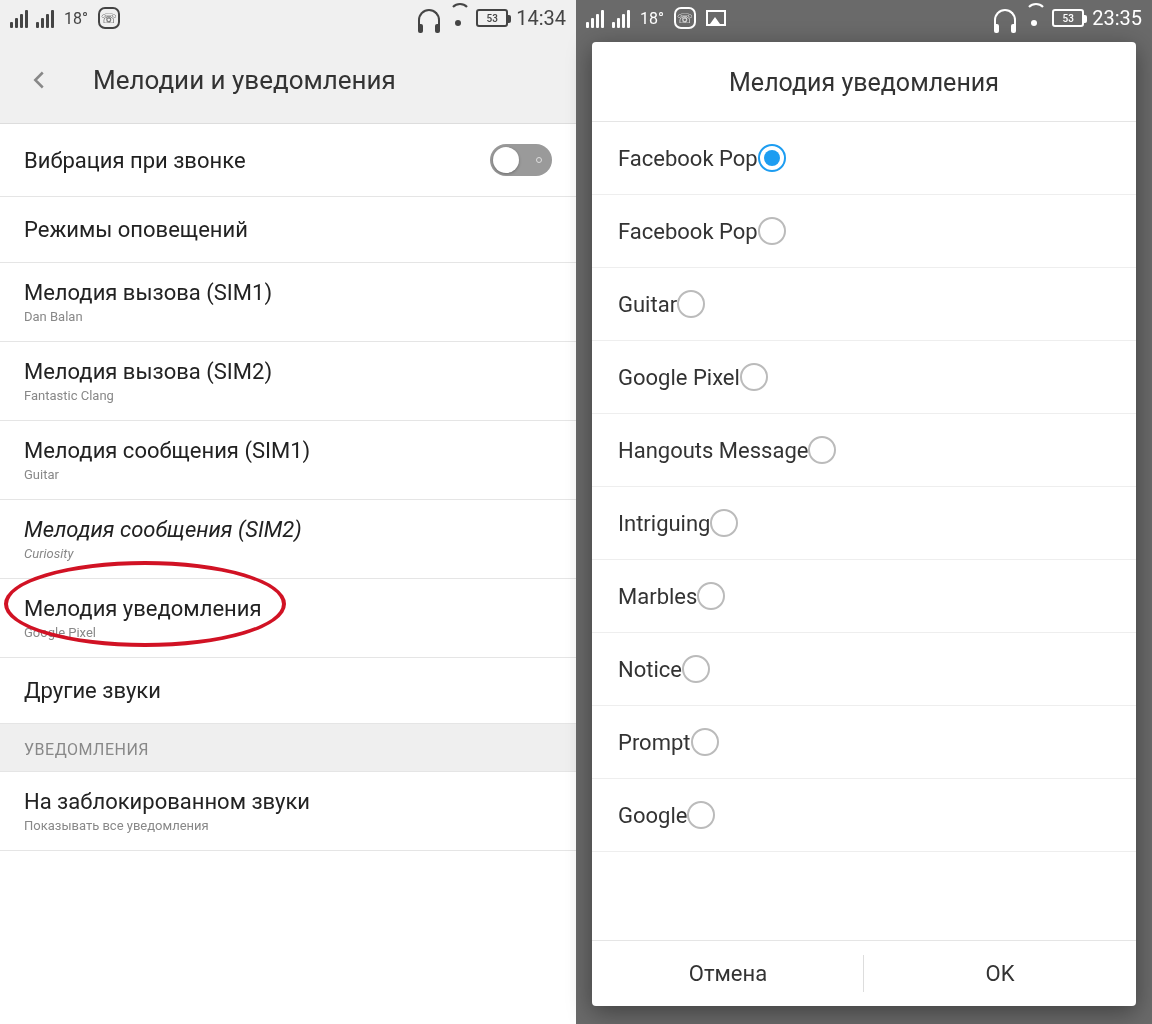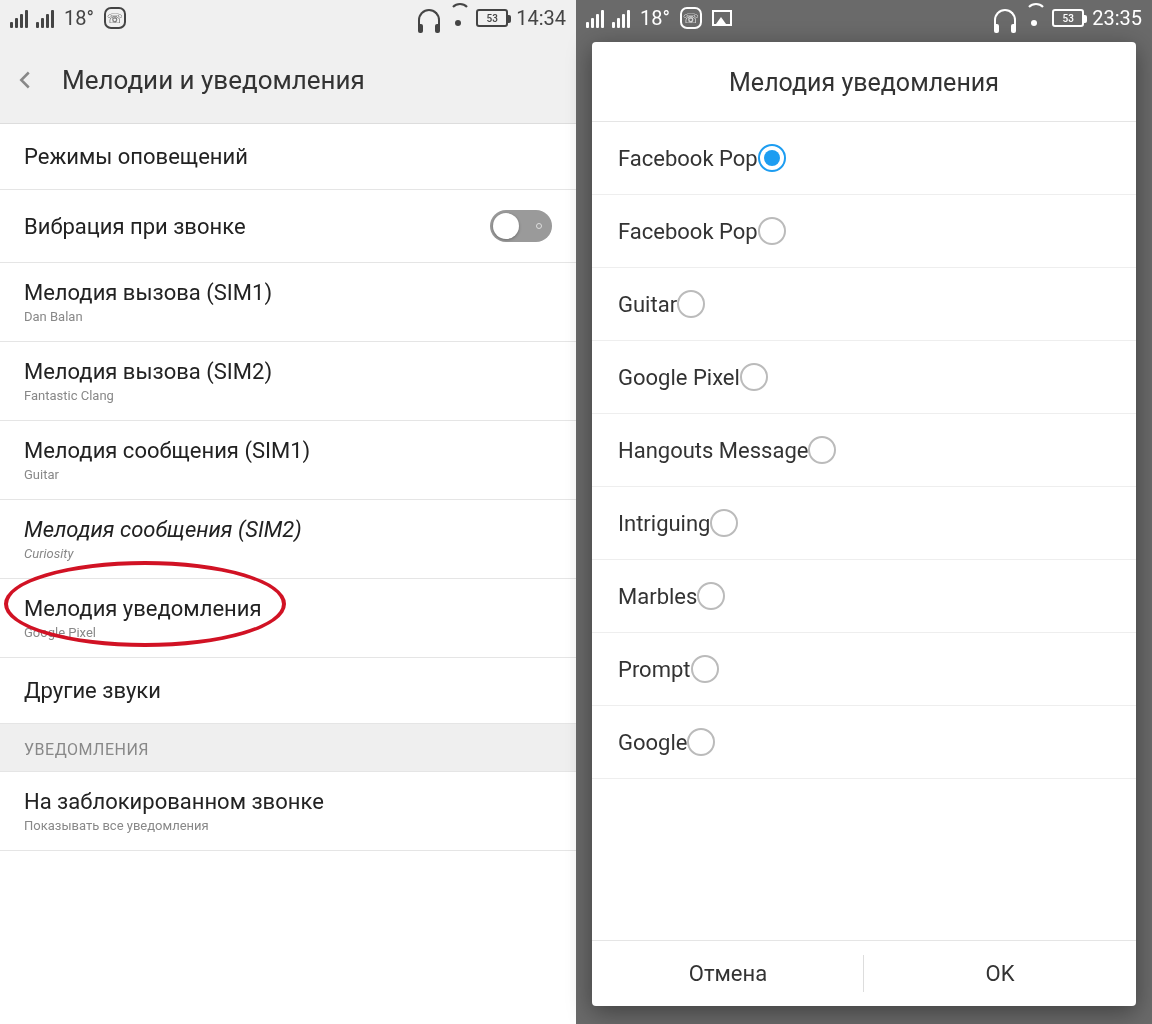--- a/index.html
+++ b/index.html
@@ -18,36 +18,36 @@
 
   
   .signal { display:flex; align-items:flex-end; gap:2px; height:20px; }
   .signal span { width:3px; background:currentColor; border-radius:1px; }
   .signal span:nth-child(1){height:6px;} .signal span:nth-child(2){height:10px;}
   .signal span:nth-child(3){height:14px;} .signal span:nth-child(4){height:18px;}
   .signal.dual span:nth-child(5){width:4px;height:0;background:none;}
   .signal.dual span:nth-child(6){height:6px;} .signal.dual span:nth-child(7){height:10px;}
   .signal.dual span:nth-child(8){height:14px;} .signal.dual span:nth-child(9){height:18px;}
 
-  .temp { font-size:20px; font-weight:400; }
+  .temp { font-size:16px; font-weight:400; }
   .viber-ic{ width:22px;height:22px;border:2px solid currentColor;border-radius:7px;display:flex;align-items:center;justify-content:center;font-size:13px;}
   .pic-ic{ width:20px;height:16px;border:2px solid currentColor;position:relative;}
   .pic-ic::after{content:"";position:absolute;bottom:0;left:2px;width:0;height:0;border-left:5px solid transparent;border-right:5px solid transparent;border-bottom:7px solid currentColor;}
   .headph{width:22px;height:18px;border:2px solid currentColor;border-bottom:none;border-radius:11px 11px 0 0;position:relative;}
   .headph::before,.headph::after{content:"";position:absolute;bottom:-6px;width:5px;height:9px;background:currentColor;border-radius:2px;}
   .headph::before{left:-2px;} .headph::after{right:-2px;}
   .wifi{width:20px;height:16px;position:relative;}
   .wifi::before{content:"";position:absolute;bottom:0;left:7px;width:6px;height:6px;background:currentColor;border-radius:50%;}
   .wifi::after{content:"";position:absolute;bottom:1px;left:1px;width:18px;height:18px;border:2px solid currentColor;border-radius:50%;border-bottom-color:transparent;border-left-color:transparent;border-right-color:transparent;}
   .battery{width:32px;height:18px;border:2px solid currentColor;border-radius:3px;position:relative;font-size:10px;display:flex;justify-content:center;}
   .battery::after{content:"";position:absolute;right:-5px;top:4px;width:3px;height:8px;background:currentColor;border-radius:0 2px 2px 0;}
   .time{font-size:20px;font-weight:400;}
 
   
-  .appbar { height:88px; background:#f0f0f0; display:flex; align-items:center; padding:0 8px; gap:20px; border-bottom:1px solid #ddd;text-align:right;}
+  .appbar { height:88px; background:#f0f0f0; display:flex; align-items:center; padding:0 22px; gap:37px; border-bottom:1px solid #ddd;text-align:right;}
   .back-arrow{width:34px;height:34px;display:flex;align-items:center;justify-content:center;color:#888;}
   .appbar-title{font-size:26px;color:#333;}
 
   
   .settings-list{flex:1;background:#fff;overflow:hidden;}
   .setting-item{background:#fff;border-bottom:1px solid #e5e5e5;padding:20px 24px;display:flex;align-items:center;justify-content:space-between;position:relative;}
   .setting-item.tall{padding:17px 24px;}
   .setting-text{display:flex;flex-direction:column;gap:4px;}
   .setting-title{font-size:22px;color:#222;}
   .setting-sub{font-size:13px;color:#888;}
@@ -108,32 +108,32 @@
       <svg width="30" height="30" viewBox="0 0 24 24" fill="none" stroke="currentColor" stroke-width="2">
           <path d="M15 6l-6 6 6 6"></path>
         </svg>
     </span>
     <span class="appbar-title">Мелодии и уведомления</span>
   </div>
 
   <div class="settings-list" id="settings-list">
       <div class="setting-item" style="position: relative;">
         <div class="setting-text">
-          <div class="setting-title">Режимы оповещений</div>
-        </div>
-      </div>
-      <div class="setting-item" style="position: relative;">
-        <div class="setting-text">
           <div class="setting-title">Вибрация при звонке</div>
         </div>
         <div class="toggle">
           <div class="knob"></div>
           <div class="dot"></div>
         </div>
       </div>
+      <div class="setting-item" style="position: relative;">
+        <div class="setting-text">
+          <div class="setting-title">Режимы оповещений</div>
+        </div>
+      </div>
       <div class="setting-item tall" style="position: relative;">
         <div class="setting-text">
           <div class="setting-title">Мелодия вызова (SIM1)</div>
           <div class="setting-sub">Dan Balan</div>
         </div>
       </div>
       <div class="setting-item tall" style="position: relative;">
         <div class="setting-text">
           <div class="setting-title">Мелодия вызова (SIM2)</div>
           <div class="setting-sub">Fantastic Clang</div>
@@ -159,21 +159,21 @@
         <div class="highlight-oval"></div>
       </div>
       <div class="setting-item" style="position: relative;">
         <div class="setting-text">
           <div class="setting-title">Другие звуки</div>
         </div>
       </div>
       <div class="section-header">УВЕДОМЛЕНИЯ</div>
       <div class="setting-item tall">
         <div class="setting-text">
-          <div class="setting-title">На заблокированном звонке</div>
+          <div class="setting-title">На заблокированном звуки</div>
           <div class="setting-sub">Показывать все уведомления</div>
         </div>
       </div>
     </div>
 </div>
 
 <div class="phone right">
   <div class="statusbar">
     <div class="sb-left">
       <span class="icon signal dual">
@@ -227,20 +227,24 @@
           </div>
           <div class="radio-item">
             <div class="radio-label">Intriguing</div>
             <div class="radio"></div>
           </div>
           <div class="radio-item">
             <div class="radio-label">Marbles</div>
             <div class="radio"></div>
           </div>
           <div class="radio-item">
+            <div class="radio-label">Notice</div>
+            <div class="radio"></div>
+          </div>
+          <div class="radio-item">
             <div class="radio-label">Prompt</div>
             <div class="radio"></div>
           </div>
           <div class="radio-item">
             <div class="radio-label">Google</div>
             <div class="radio"></div>
           </div>
         </div>
       <div class="dialog-actions">
         <div class="dialog-btn">Отмена</div>

